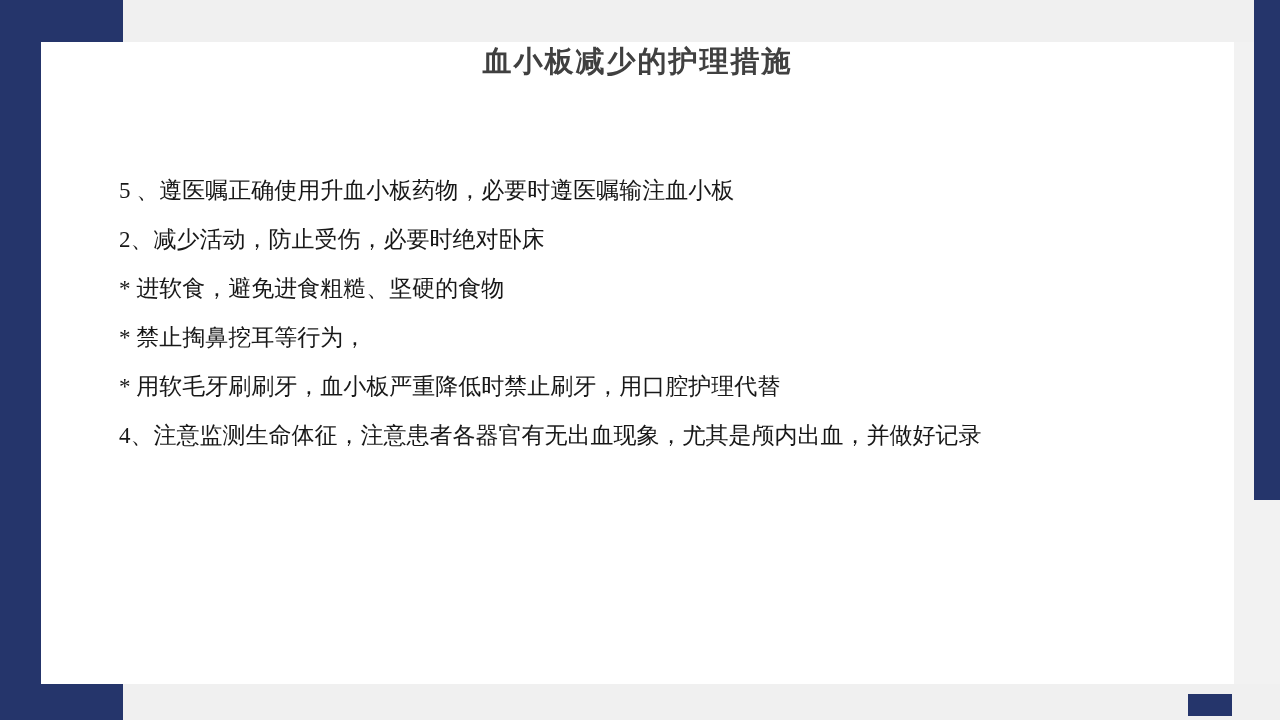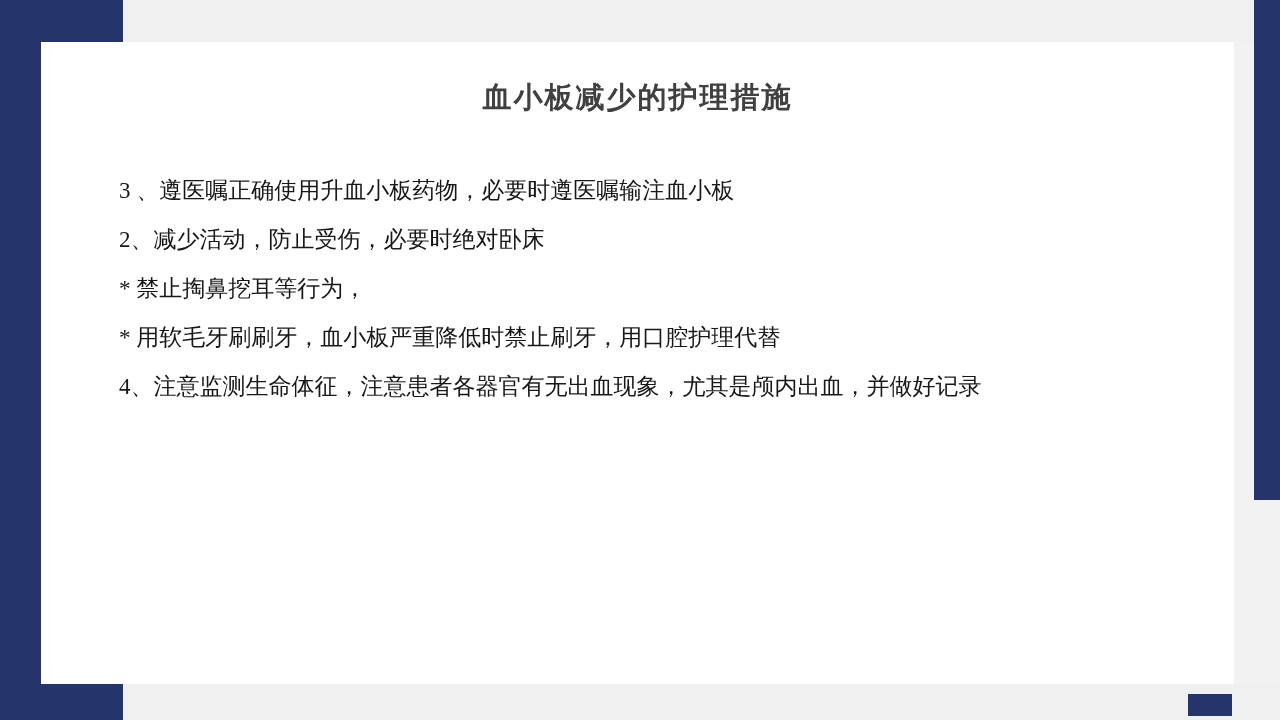--- a/index.html
+++ b/index.html
@@ -73,21 +73,20 @@
     left: 41px;
     top: 42px;
     width: 1193px;
     height: 642px;
     background: #ffffff;
     box-sizing: border-box;
   }
 
   .card-title {
     margin: 0;
-    padding-top: 36px;
     text-align: center;
     font-size: 29px;
     font-weight: bold;
     color: #404040;
     letter-spacing: 2px;
     font-family: "DejaVu Serif", "Liberation Serif", serif;
   }
 
   .body-list {
     margin: 0;
@@ -116,21 +115,22 @@
   <div class="strip-bottom"></div>
 
   <div class="band-left"></div>
   <div class="band-right"></div>
   <div class="band-corner"></div>
 
   <div class="card">
     <h1 class="card-title">血小板减少的护理措施</h1>
 
     <ul class="body-list">
-      <li>3 、遵医嘱正确使用升血小板药物，必要时遵医嘱输注血小板</li>
+      <li>5 、遵医嘱正确使用升血小板药物，必要时遵医嘱输注血小板</li>
       <li>2、减少活动，防止受伤，必要时绝对卧床</li>
+      <li>* 进软食，避免进食粗糙、坚硬的食物</li>
       <li>* 禁止掏鼻挖耳等行为，</li>
       <li>* 用软毛牙刷刷牙，血小板严重降低时禁止刷牙，用口腔护理代替</li>
       <li>4、注意监测生命体征，注意患者各器官有无出血现象，尤其是颅内出血，并做好记录</li>
     </ul>
   </div>
 
 </div>
 
 </body></html>

